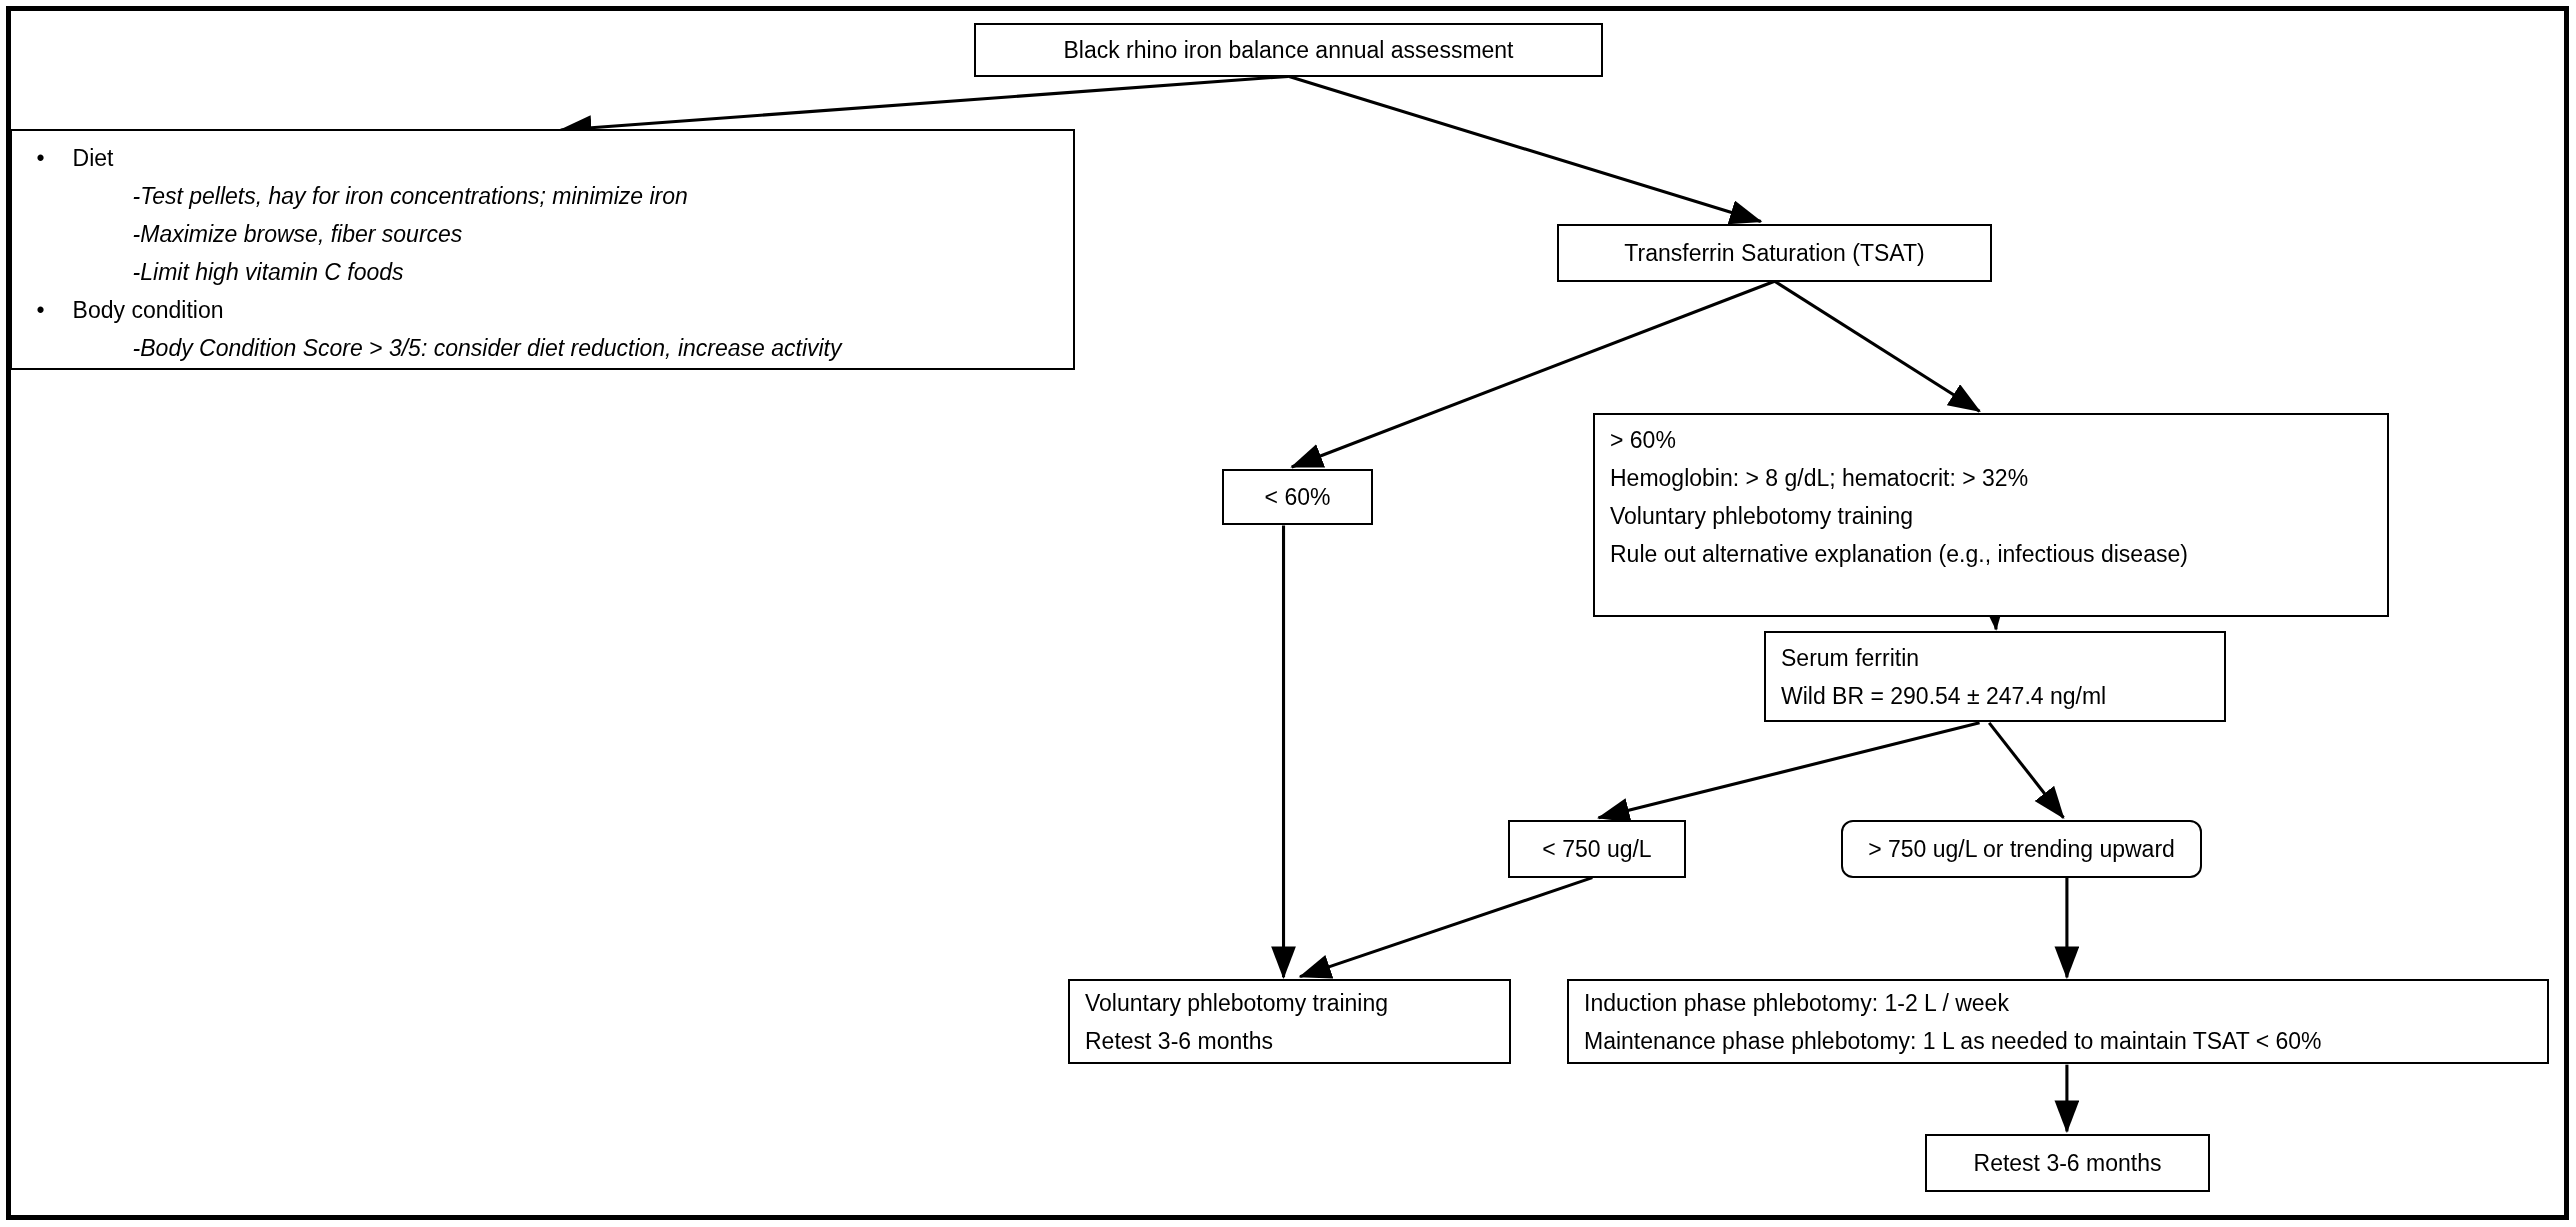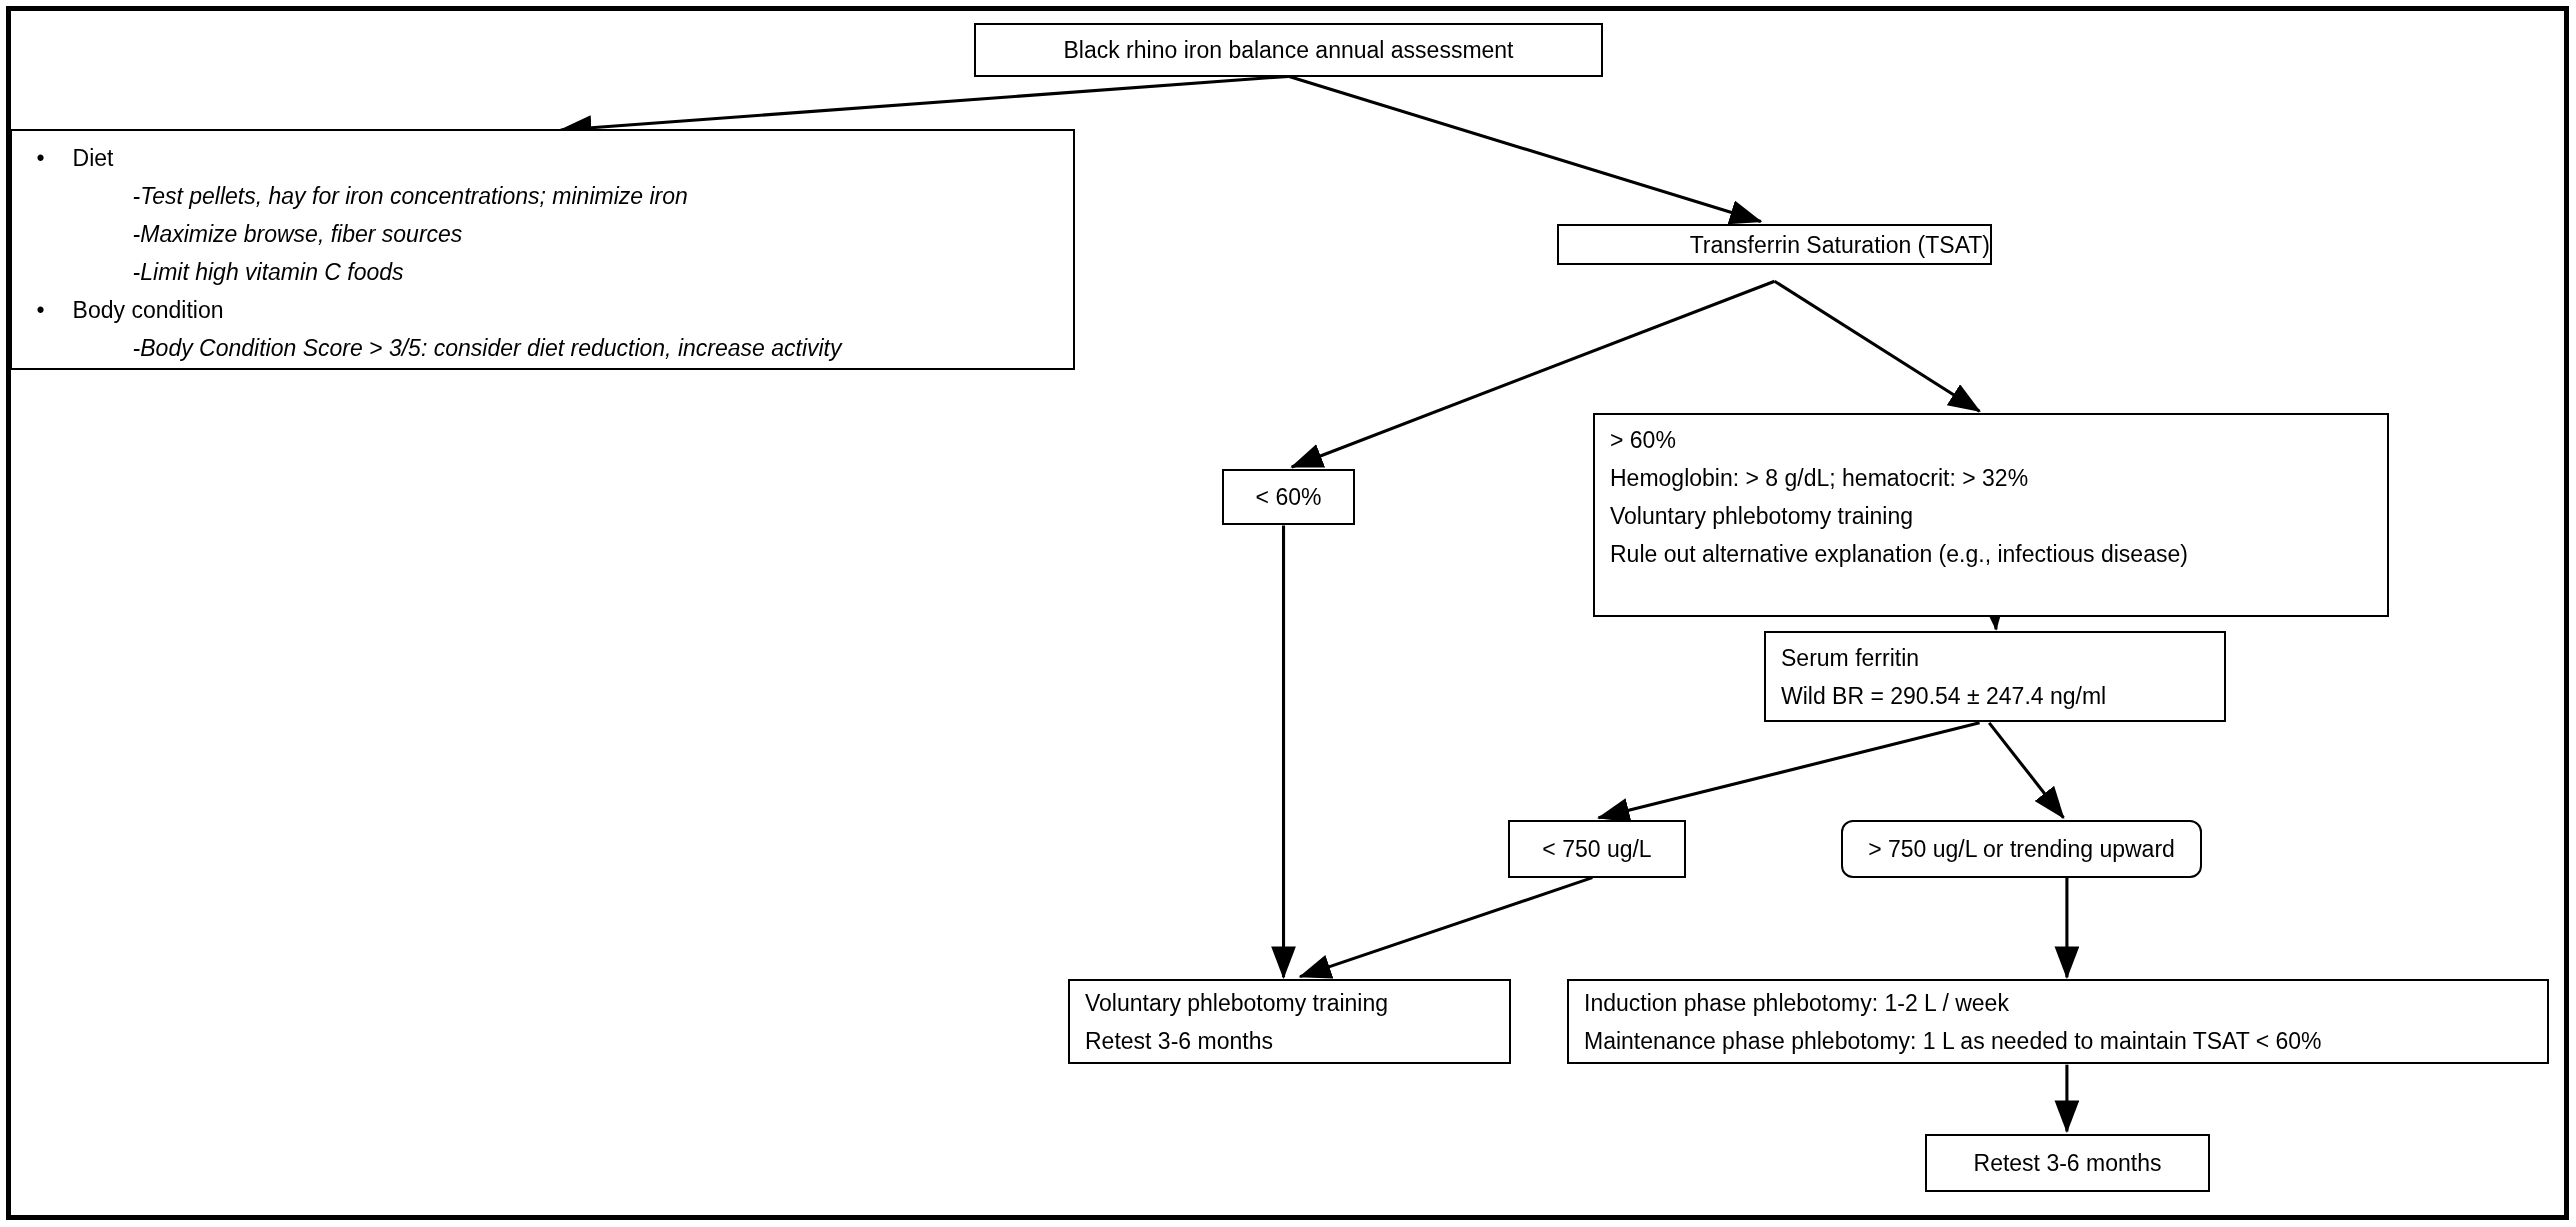--- a/index.html
+++ b/index.html
@@ -81,25 +81,25 @@
     <div class="sline">-Test pellets, hay for iron concentrations; minimize iron</div>
     <div class="sline">-Maximize browse, fiber sources</div>
     <div class="sline">-Limit high vitamin C foods</div>
     <div class="bline">
       <span class="bullet">•</span>
       <span>Body condition</span>
     </div>
     <div class="sline">-Body Condition Score &gt; 3/5: consider diet reduction, increase activity</div>
   </div>
 
-  <div class="box center" style="left:1557px; top:224px; width:435px; height:41px;justify-content:flex-end;">
+  <div class="box center" style="left:1557px; top:224px; width:435px; height:58px;">
     <span>Transferrin Saturation (TSAT)</span>
   </div>
 
-  <div class="box center" style="left:1222px; top:469px; width:133px; height:56px;">
+  <div class="box center" style="left:1222px; top:469px; width:151px; height:56px;">
     <span>&lt; 60%</span>
   </div>
 
   <div class="box leftpad" style="left:1593px; top:413px; width:796px; height:204px;">
     <div>&gt; 60%</div>
     <div>Hemoglobin: &gt; 8 g/dL; hematocrit: &gt; 32%</div>
     <div>Voluntary phlebotomy training</div>
     <div>Rule out alternative explanation (e.g., infectious disease)</div>
   </div>
 

